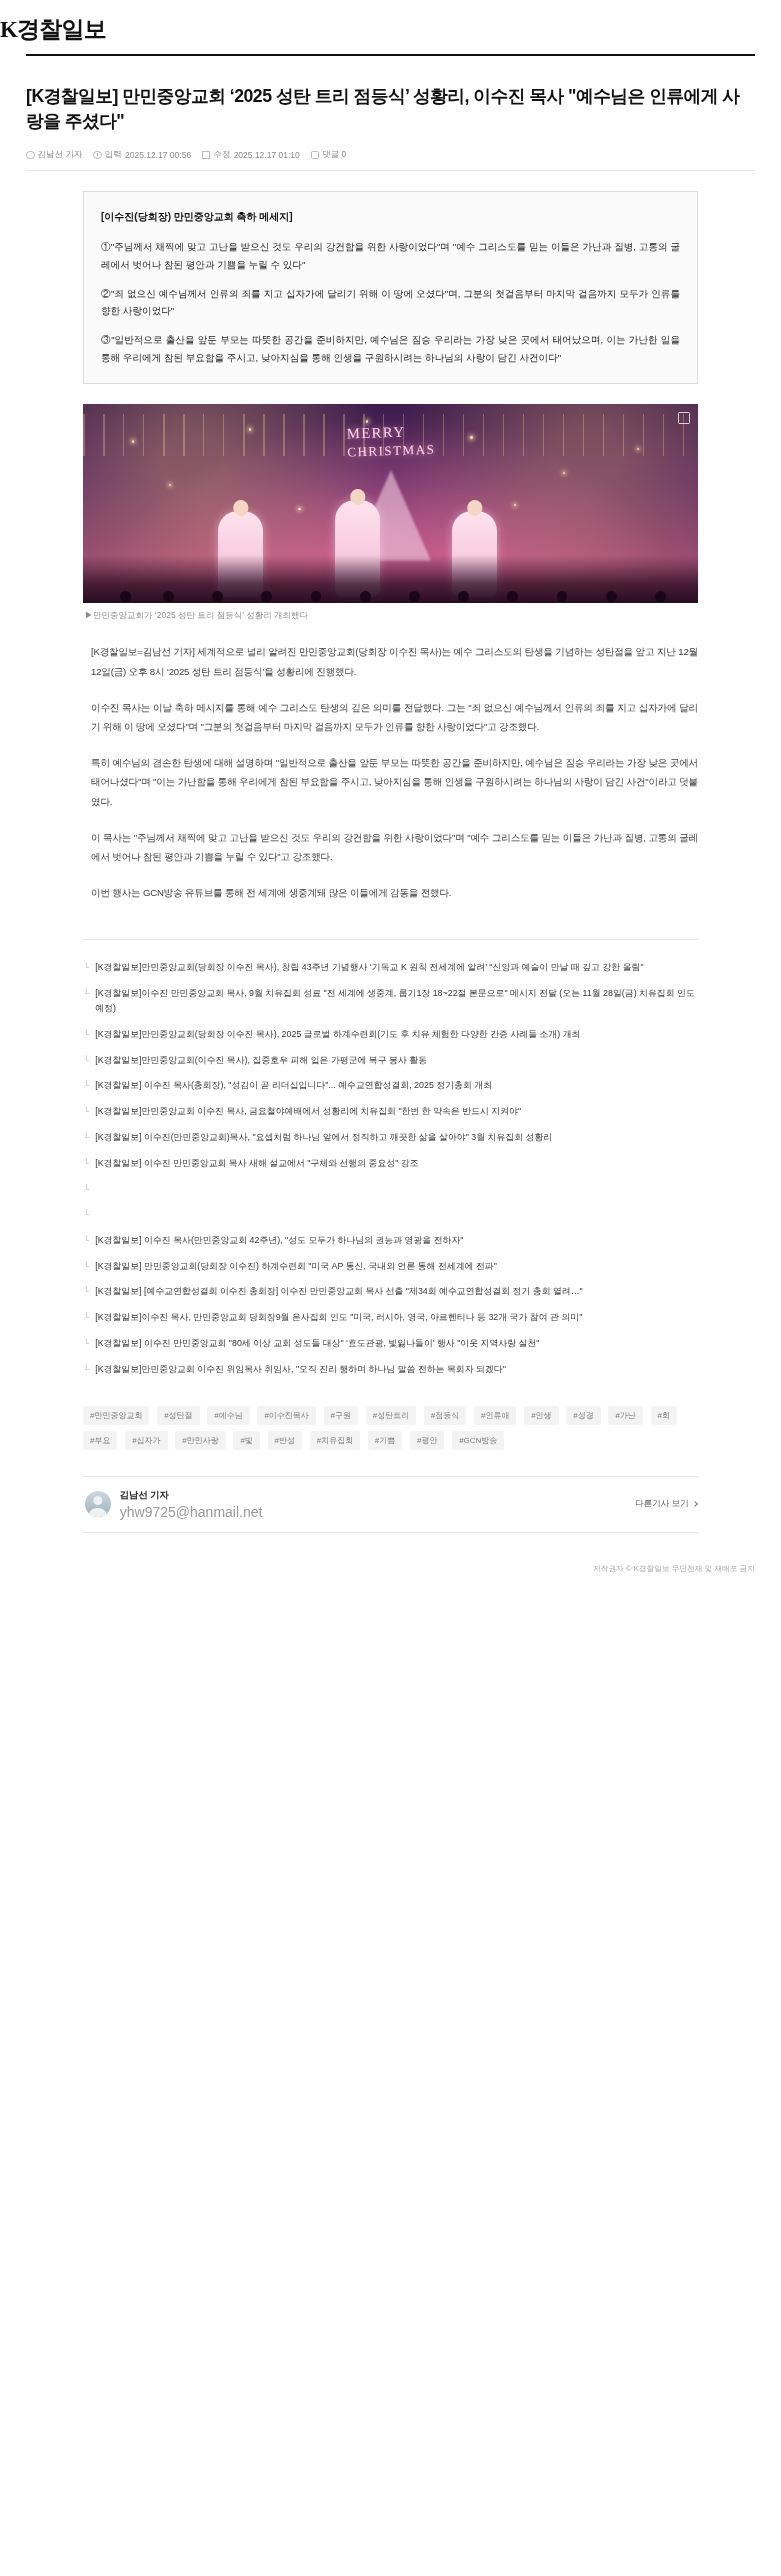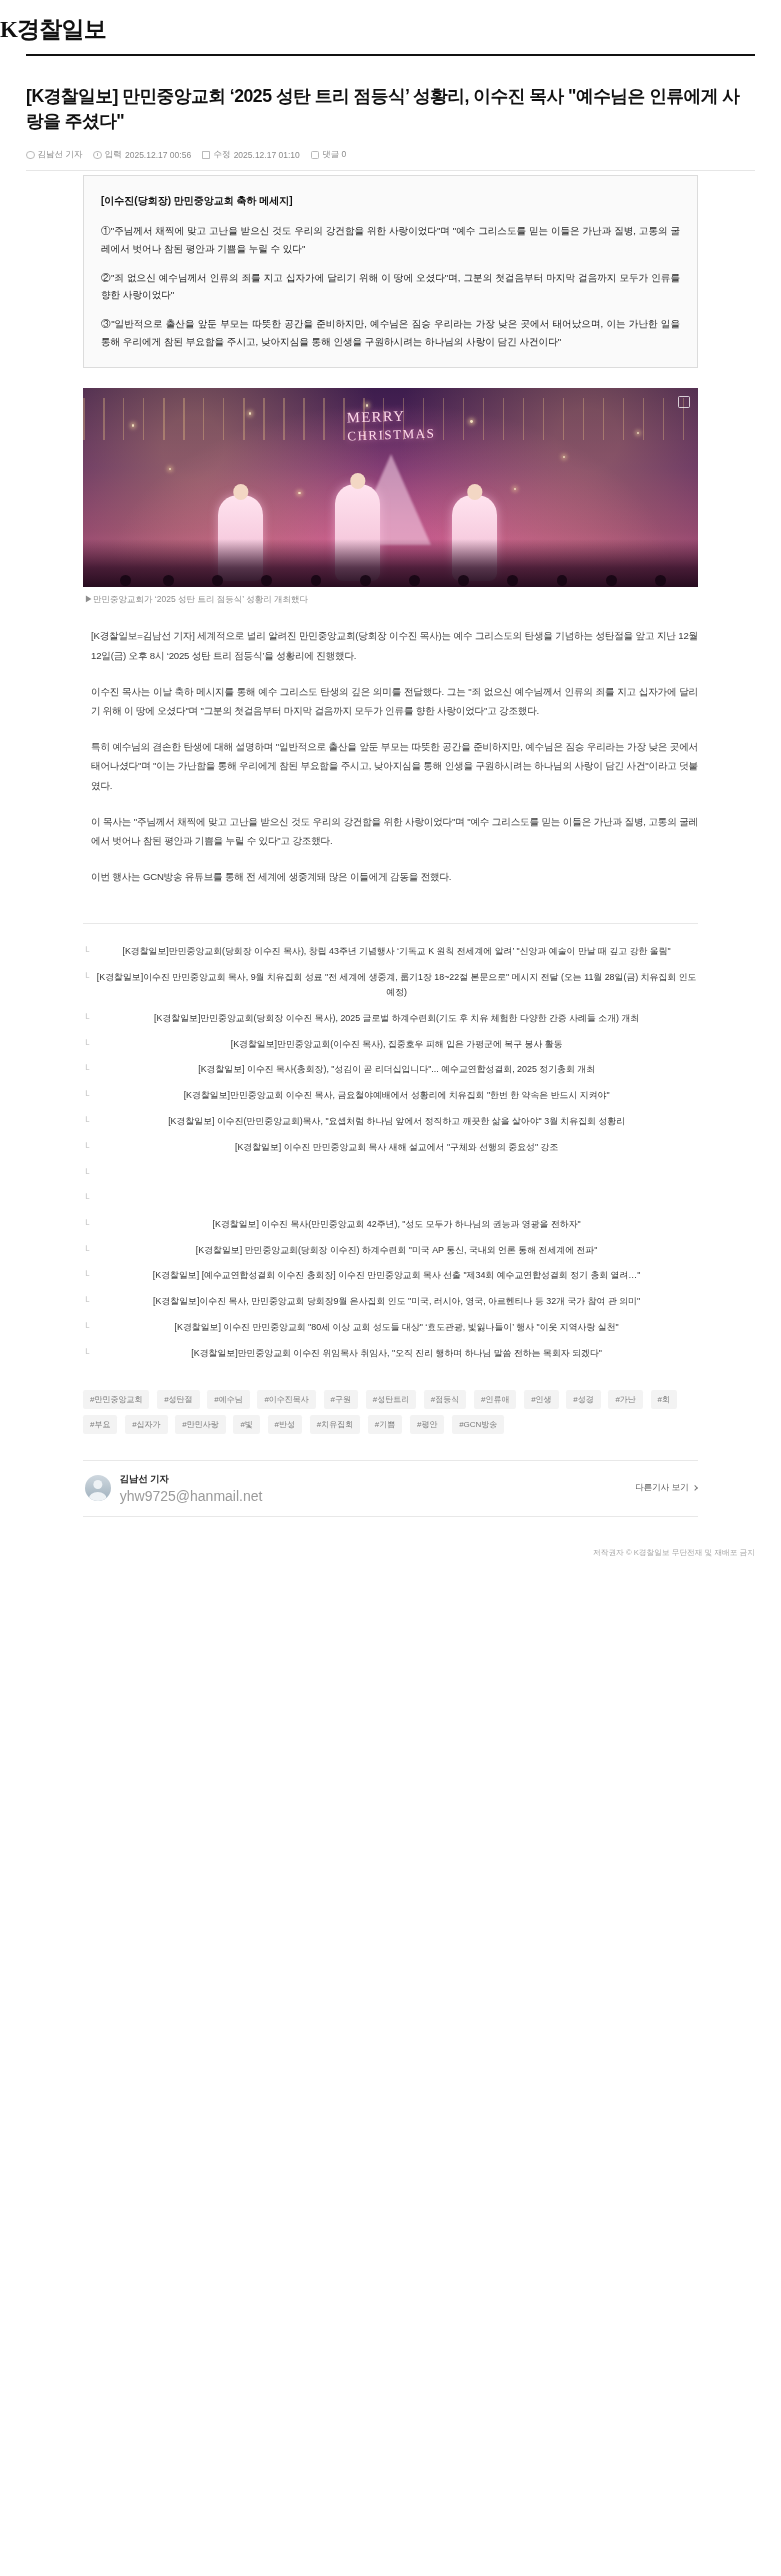--- a/index.html
+++ b/index.html
@@ -74,21 +74,21 @@
     width: 0.8px; height: 3.1px;
     background: #b9b9b9;
   }
   .byline .ic.sq { border-radius: 0.8px; }
   .byline .ic.bubble { border-radius: 1.5px; }
 
   
   .quote-box {
     border: 0.8px solid #dcdcdc;
     background: #fafafa;
-    margin: 4px 57px 20px 57px;
+    margin: 20px 57px 20px 57px;
     padding: 15.4px 17px 17px 17px;
     font-size: 9.6px;
     line-height: 1.85;
     color: #222;
   }
   .quote-box .qtitle {
     font-weight: bold;
     font-size: 10px;
     margin-bottom: 12.3px;
     color: #111;
@@ -209,21 +209,21 @@
     line-height: 1.7;
     color: #333;
     padding: 5.4px 0;
   }
   .related-item .arrow {
     flex: 0 0 auto;
     color: #b5b5b5;
     font-size: 8.5px;
     line-height: 1.7;
   }
-  .related-item .txt { flex: 1 1 auto; text-align: center; }
+  .related-item .txt { flex: 1 1 auto; }
 
   
   .tags {
     margin: 23px 57px 0 57px;
     display: flex;
     flex-wrap: wrap;
     gap: 6.2px 7.7px;
   }
   .tag {
     font-size: 8px;

